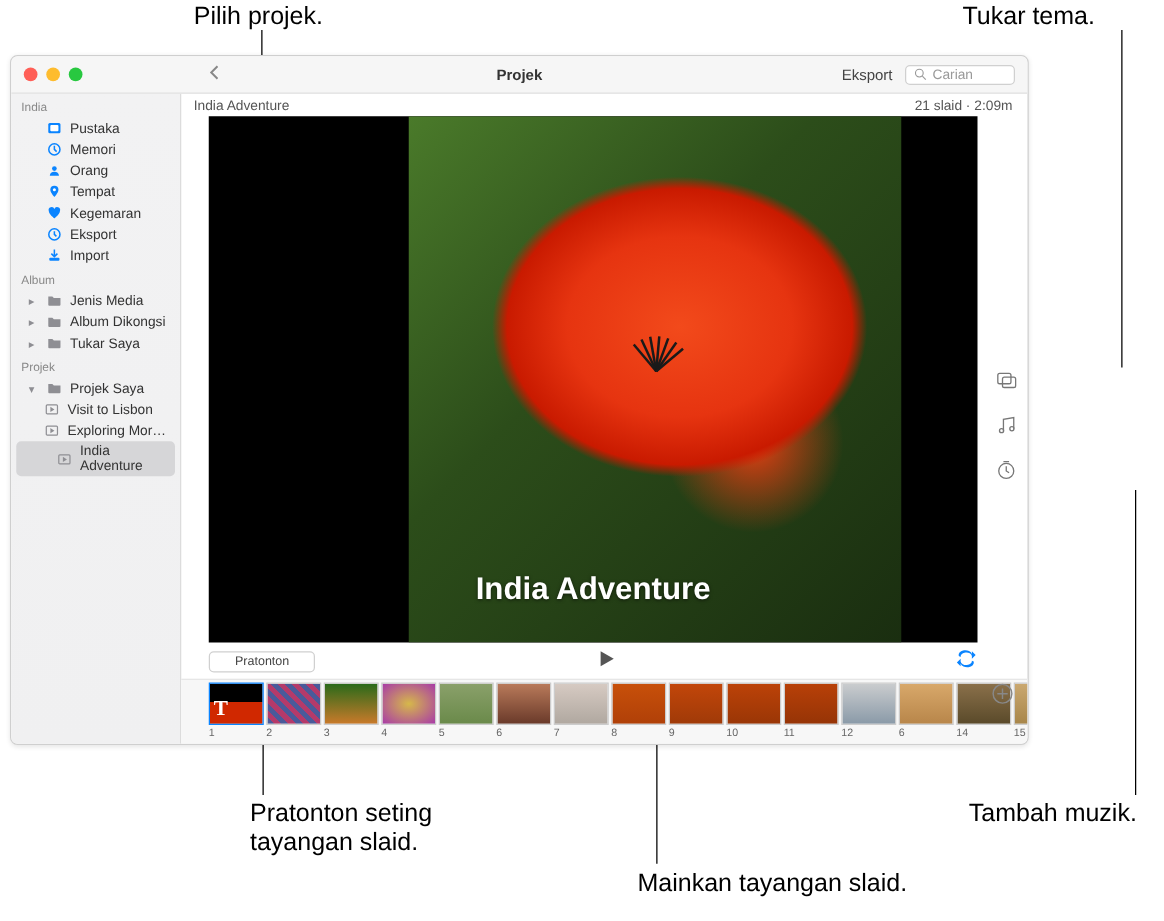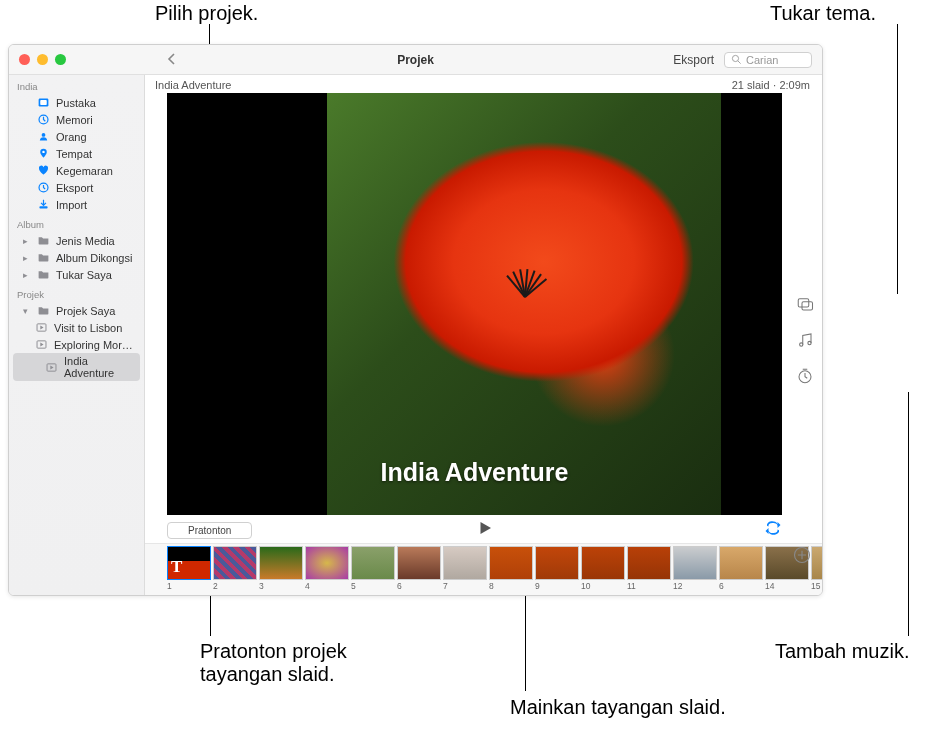--- a/index.html
+++ b/index.html
@@ -213,21 +213,21 @@
     position: absolute; left: 3px; bottom: 2px;
     color: #fff; font-weight: 700; font-size: 17px;
     font-family: Georgia, serif;
   }
 </style>
 </head>
 <body>
 
 <div class="callout" style="left:155px; top:2px;">Pilih projek.</div>
 <div class="callout" style="left:770px; top:2px;">Tukar tema.</div>
-<div class="callout" style="left:200px; top:640px;">Pratonton projek
+<div class="callout" style="left:200px; top:640px;">Pratonton seting
 tayangan slaid.</div>
 <div class="callout" style="left:775px; top:640px; text-align:right;">Tambah muzik.</div>
 <div class="callout" style="left:510px; top:696px;">Mainkan tayangan slaid.</div>
 
 <div class="leader" style="left:209px; top:24px; width:1px; height:20px;"></div>
 <div class="leader" style="left:150px; top:44px; width:59px; height:1px;"></div>
 <div class="leader" style="left:150px; top:44px; width:1px; height:476px;"></div>
 
 <div class="leader" style="left:897px; top:24px; width:1px; height:270px;"></div>
 

